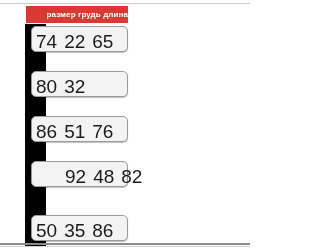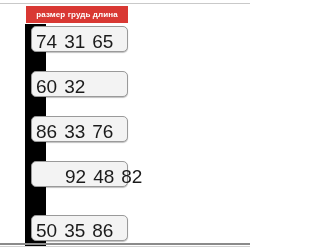--- a/index.html
+++ b/index.html
@@ -58,21 +58,21 @@
   
   .header-chip {
     position: absolute;
     left: 26px;
     top: 6px;
     width: 102px;
     height: 17px;
     background: #d93833;
     display: flex;
     align-items: center;
-    justify-content: center;
+    justify-content: flex-end;
     box-sizing: border-box;
   }
   .header-chip .hdr-text {
     color: #ffffff;
     font-size: 8px;
     font-weight: bold;
     letter-spacing: 0.1px;
     white-space: nowrap;
     line-height: 1;
   }
@@ -128,36 +128,36 @@
 
   <div class="header-chip">
     <span class="hdr-text">размер грудь длина</span>
   </div>
 
   <div class="rows">
 
     <div class="value-box r0">
       <div class="cells">
         <span class="cell">74</span>
-        <span class="cell">31</span>
+        <span class="cell">22</span>
         <span class="cell">65</span>
       </div>
     </div>
 
     <div class="value-box r1">
       <div class="cells">
-        <span class="cell">60</span>
+        <span class="cell">80</span>
         <span class="cell">32</span>
       </div>
     </div>
 
     <div class="value-box r2">
       <div class="cells">
         <span class="cell">86</span>
-        <span class="cell">33</span>
+        <span class="cell">51</span>
         <span class="cell">76</span>
       </div>
     </div>
 
     <div class="value-box r3">
       <div class="cells">
         <span class="cell">92</span>
         <span class="cell">48</span>
         <span class="cell">82</span>
       </div>

